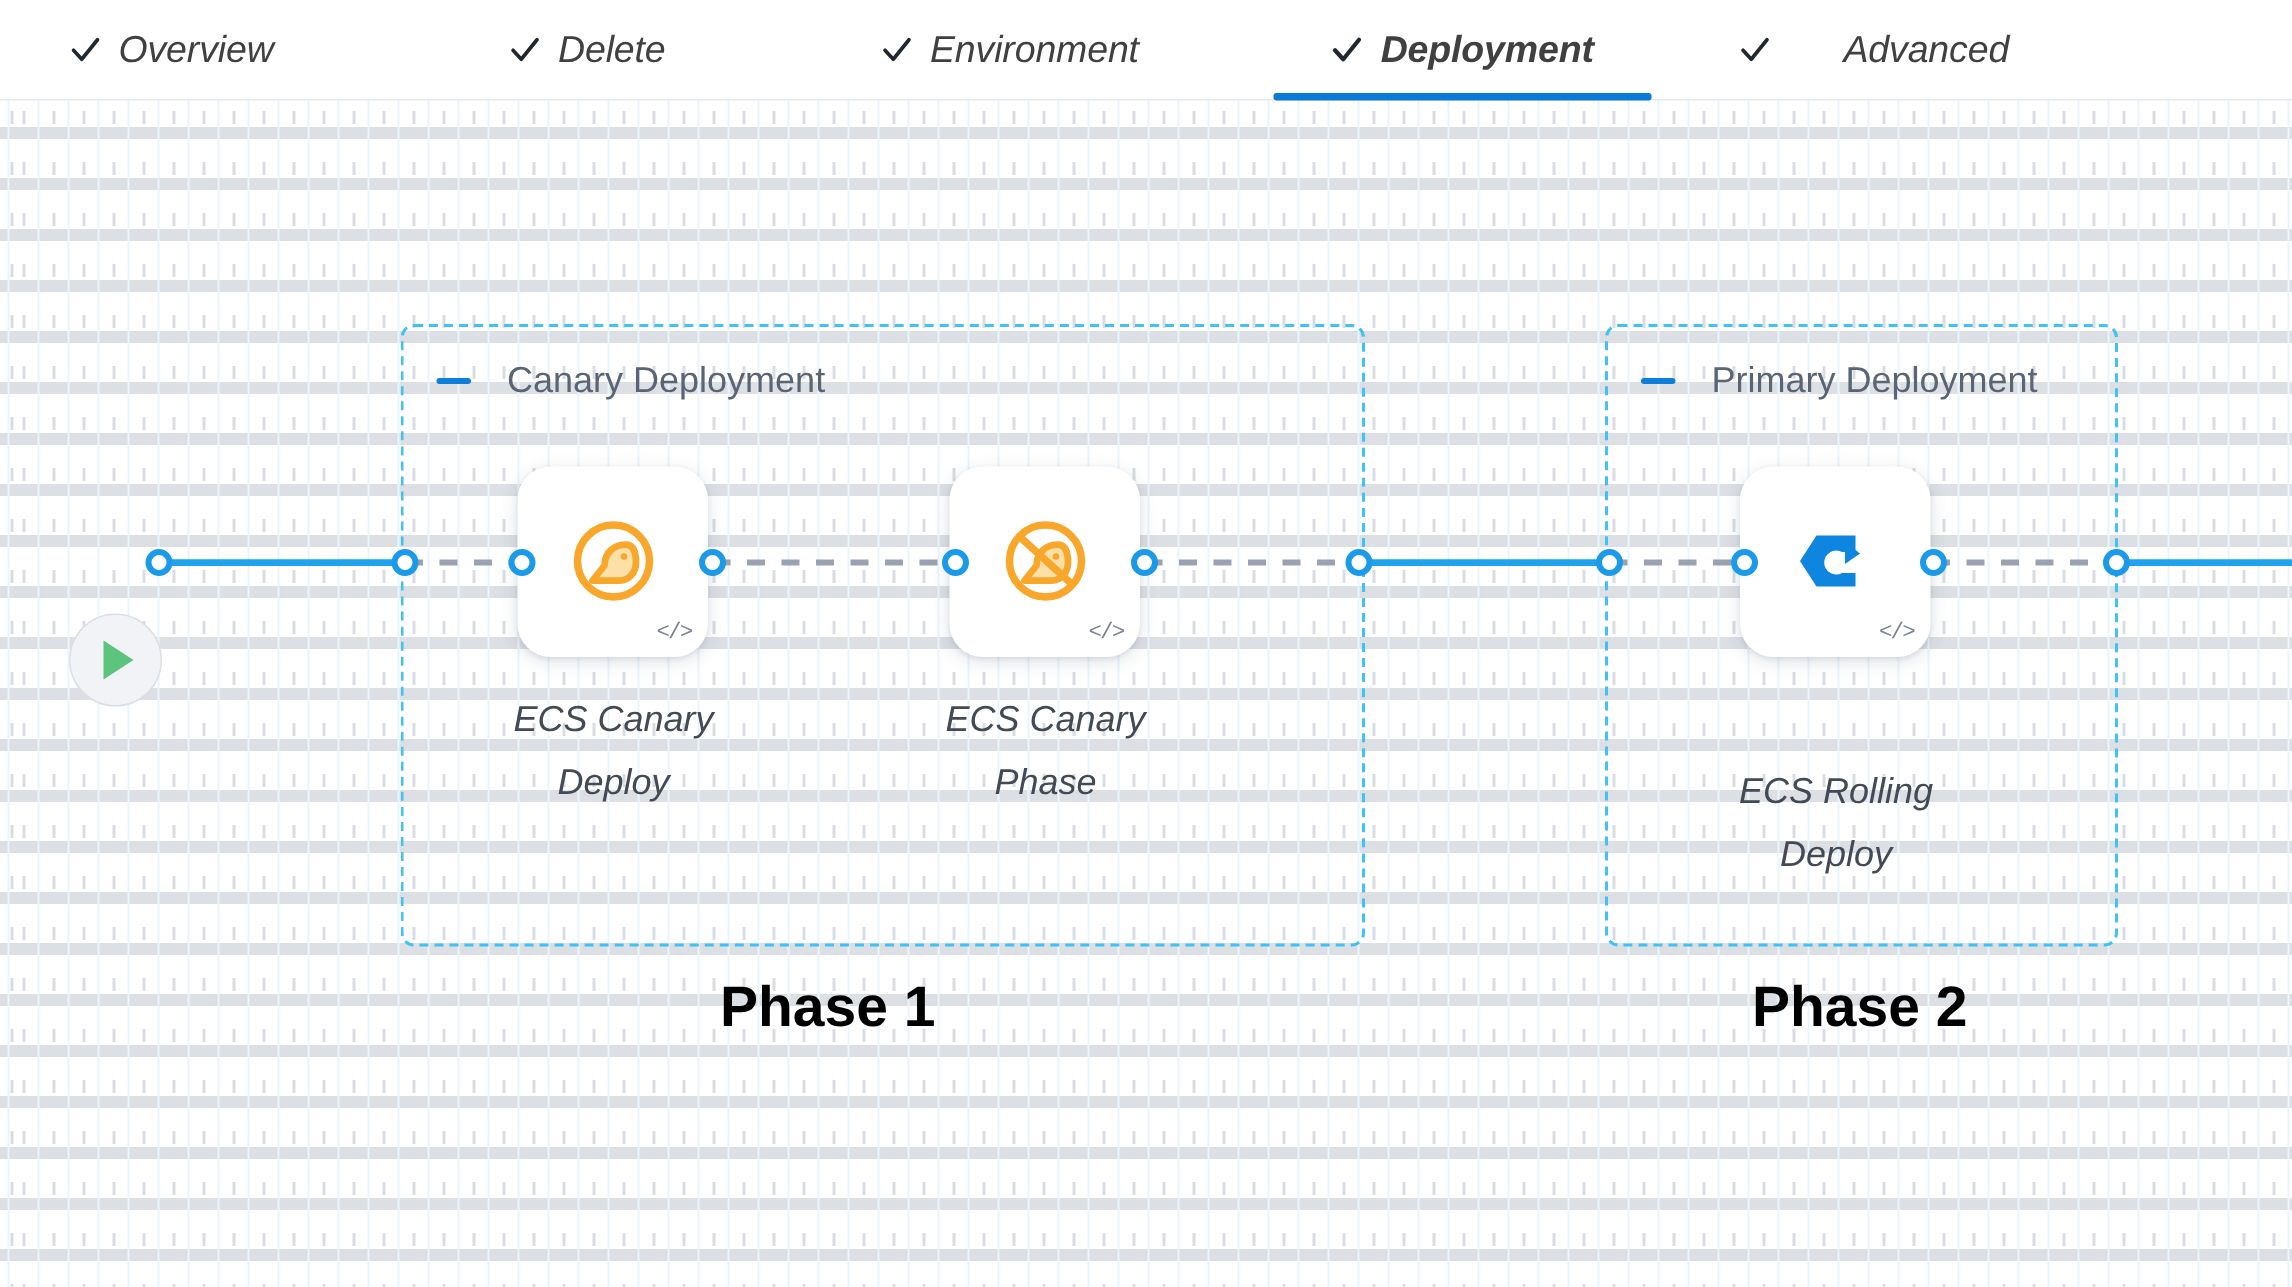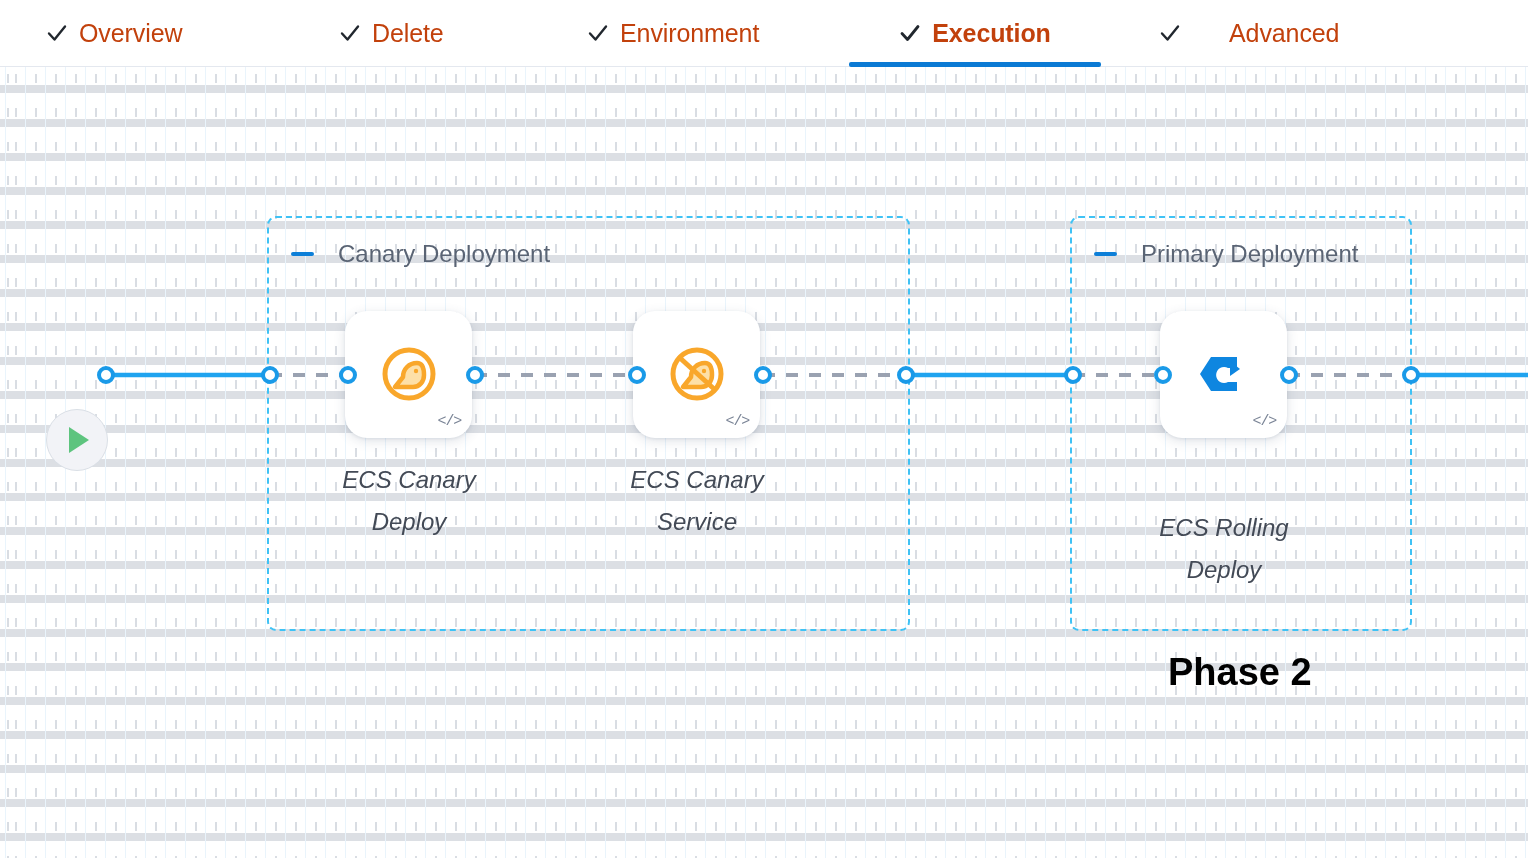--- a/index.html
+++ b/index.html
@@ -38,23 +38,24 @@
     user-select: none;
   }
   .tab-check {
     display: inline-block;
     width: 22px;
     height: 22px;
     flex: 0 0 auto;
   }
   .tab-label {
     font-size: 25px;
-    color: #c2410c;
+    color: #404040;
     letter-spacing: -0.1px;
     white-space: nowrap;
+    font-style: italic;
   }
   .tab.is-active .tab-label { font-weight: bold; }
   .tab.is-active::after {
     content: "";
     position: absolute;
     left: 0;
     right: 0;
     bottom: -1px;
     height: 5px;
     background: #0b7ad4;
@@ -262,21 +263,21 @@
     </span>
     <span class="tab-label">Environment</span>
   </div>
 
   <div class="tab is-active" id="tab-execution">
     <span class="tab-check">
       <svg width="22" height="22" viewBox="0 0 22 22">
           <path d="M3 11.5 L8.5 17.5 L19 4.5" fill="none" stroke="#21272e" stroke-width="2.8" stroke-linecap="round" stroke-linejoin="round"></path>
         </svg>
     </span>
-    <span class="tab-label">Execution</span>
+    <span class="tab-label">Deployment</span>
   </div>
 
   <div class="tab" id="tab-advanced">
     <span class="tab-check">
       <svg width="22" height="22" viewBox="0 0 22 22">
           <path d="M3 11.5 L8.5 17.5 L19 4.5" fill="none" stroke="#21272e" stroke-width="2.4" stroke-linecap="round" stroke-linejoin="round"></path>
         </svg>
     </span>
     <span class="tab-label">Advanced</span>
   </div>
@@ -309,20 +310,21 @@
   <div class="port" style="left:97px; top:300px;"></div>
 
   <div class="group" style="left:267px; top:150px; width:643px; height:415px;">
     <div class="group-header">
       <span class="collapse-dash"></span>
       <span class="group-title">Canary Deployment</span>
     </div>
   </div>
   <div class="port" style="left:261px; top:300px;"></div>
   <div class="port" style="left:897px; top:300px;"></div>
+  <div class="phase-caption" style="left:480px; top:585px;">Phase 1</div>
 
   <div class="node" style="left:345px; top:245px;">
     <div class="node-icon">
       <svg width="60" height="60" viewBox="0 0 60 60">
         <circle cx="30" cy="30" r="24" fill="none" stroke="#f9a72b" stroke-width="5"></circle>
         <path d="M38 19 C30 19 24 25 24 33 L16 43 L34 43 C41 43 45 37 45 31 C45 24 43 19 38 19 Z" fill="#fde0a8" stroke="#f9a72b" stroke-width="4.5" stroke-linejoin="round"></path>
         <circle cx="37" cy="27" r="2.2" fill="#f9a72b"></circle>
       </svg>
     </div>
     <span class="code-badge">&lt;/&gt;</span>
@@ -342,21 +344,21 @@
         <circle cx="37" cy="27" r="2.2" fill="#f9a72b"></circle>
         <line x1="13" y1="14" x2="46" y2="44" stroke="#f9a72b" stroke-width="5" stroke-linecap="round"></line>
       </svg>
     </div>
     <span class="code-badge">&lt;/&gt;</span>
   </div>
   <div class="port" style="left:628px; top:300px;"></div>
   <div class="port" style="left:754px; top:300px;"></div>
   <div class="node-label" style="left:582px; top:393px;">
     <div>ECS Canary</div>
-    <div>Service</div>
+    <div>Phase</div>
   </div>
 
   <div class="group" style="left:1070px; top:150px; width:342px; height:415px;">
     <div class="group-header">
       <span class="collapse-dash"></span>
       <span class="group-title">Primary Deployment</span>
     </div>
   </div>
   <div class="port" style="left:1064px; top:300px;"></div>
   <div class="port" style="left:1402px; top:300px;"></div>

